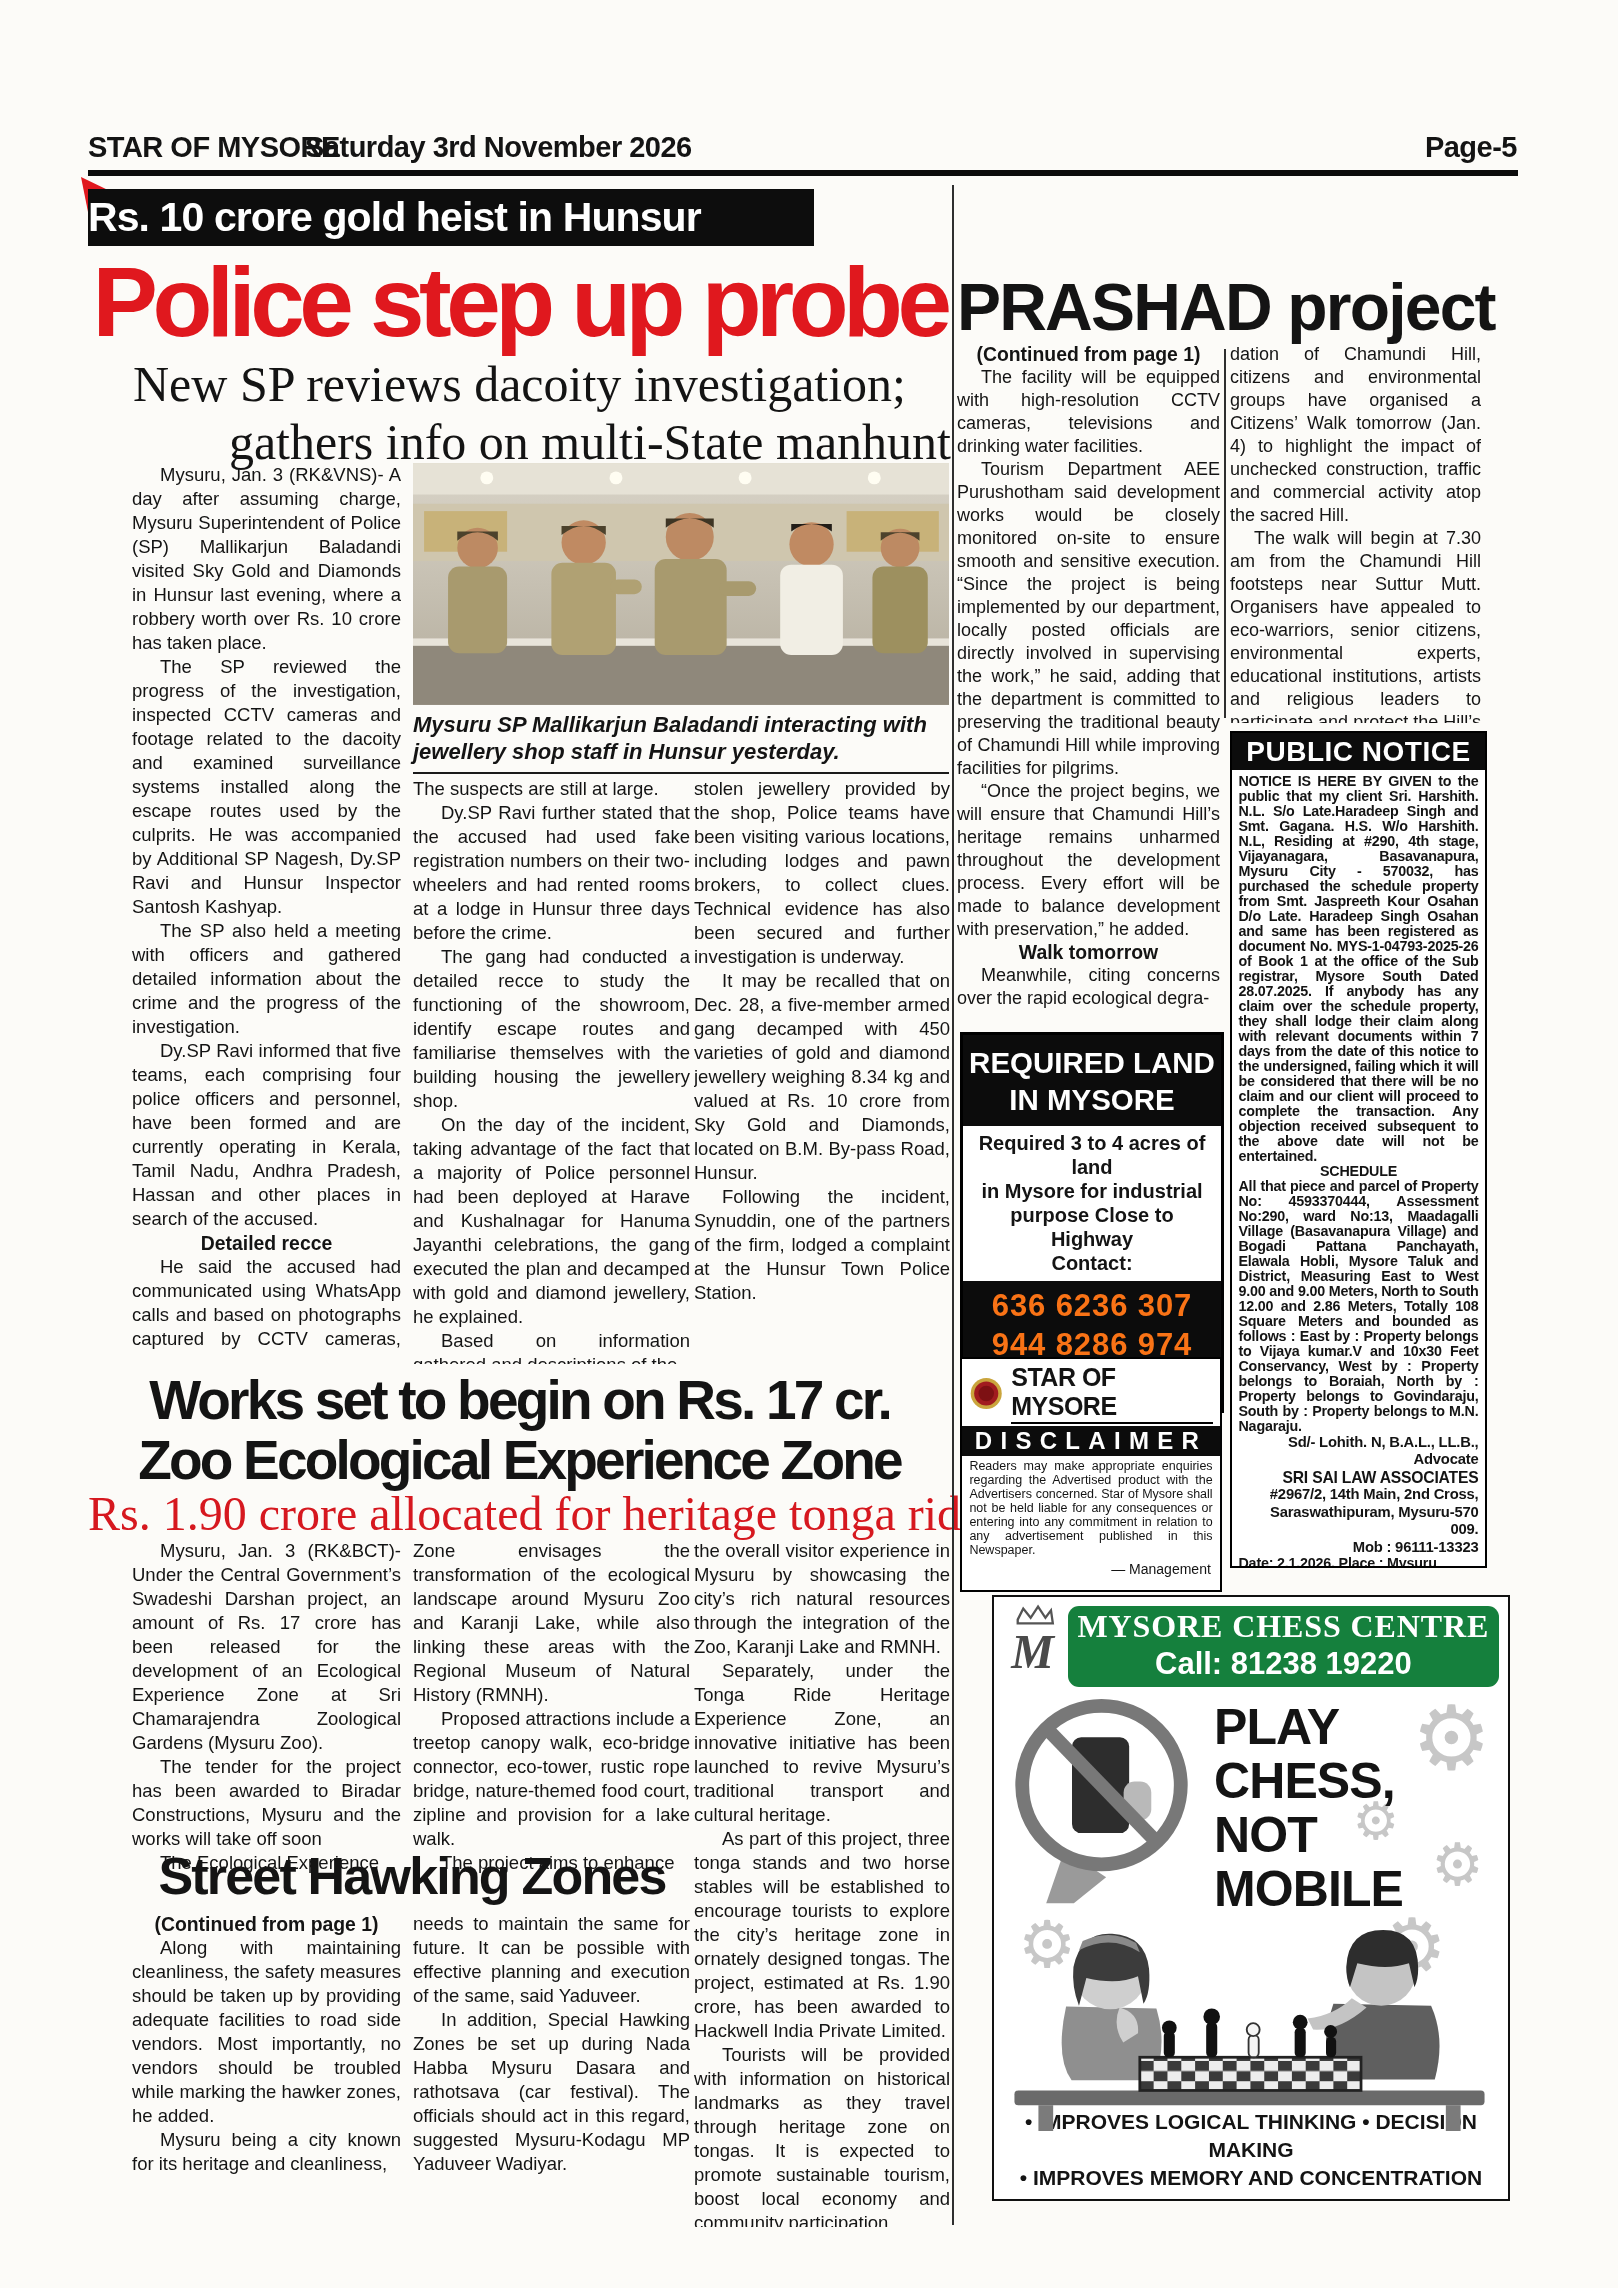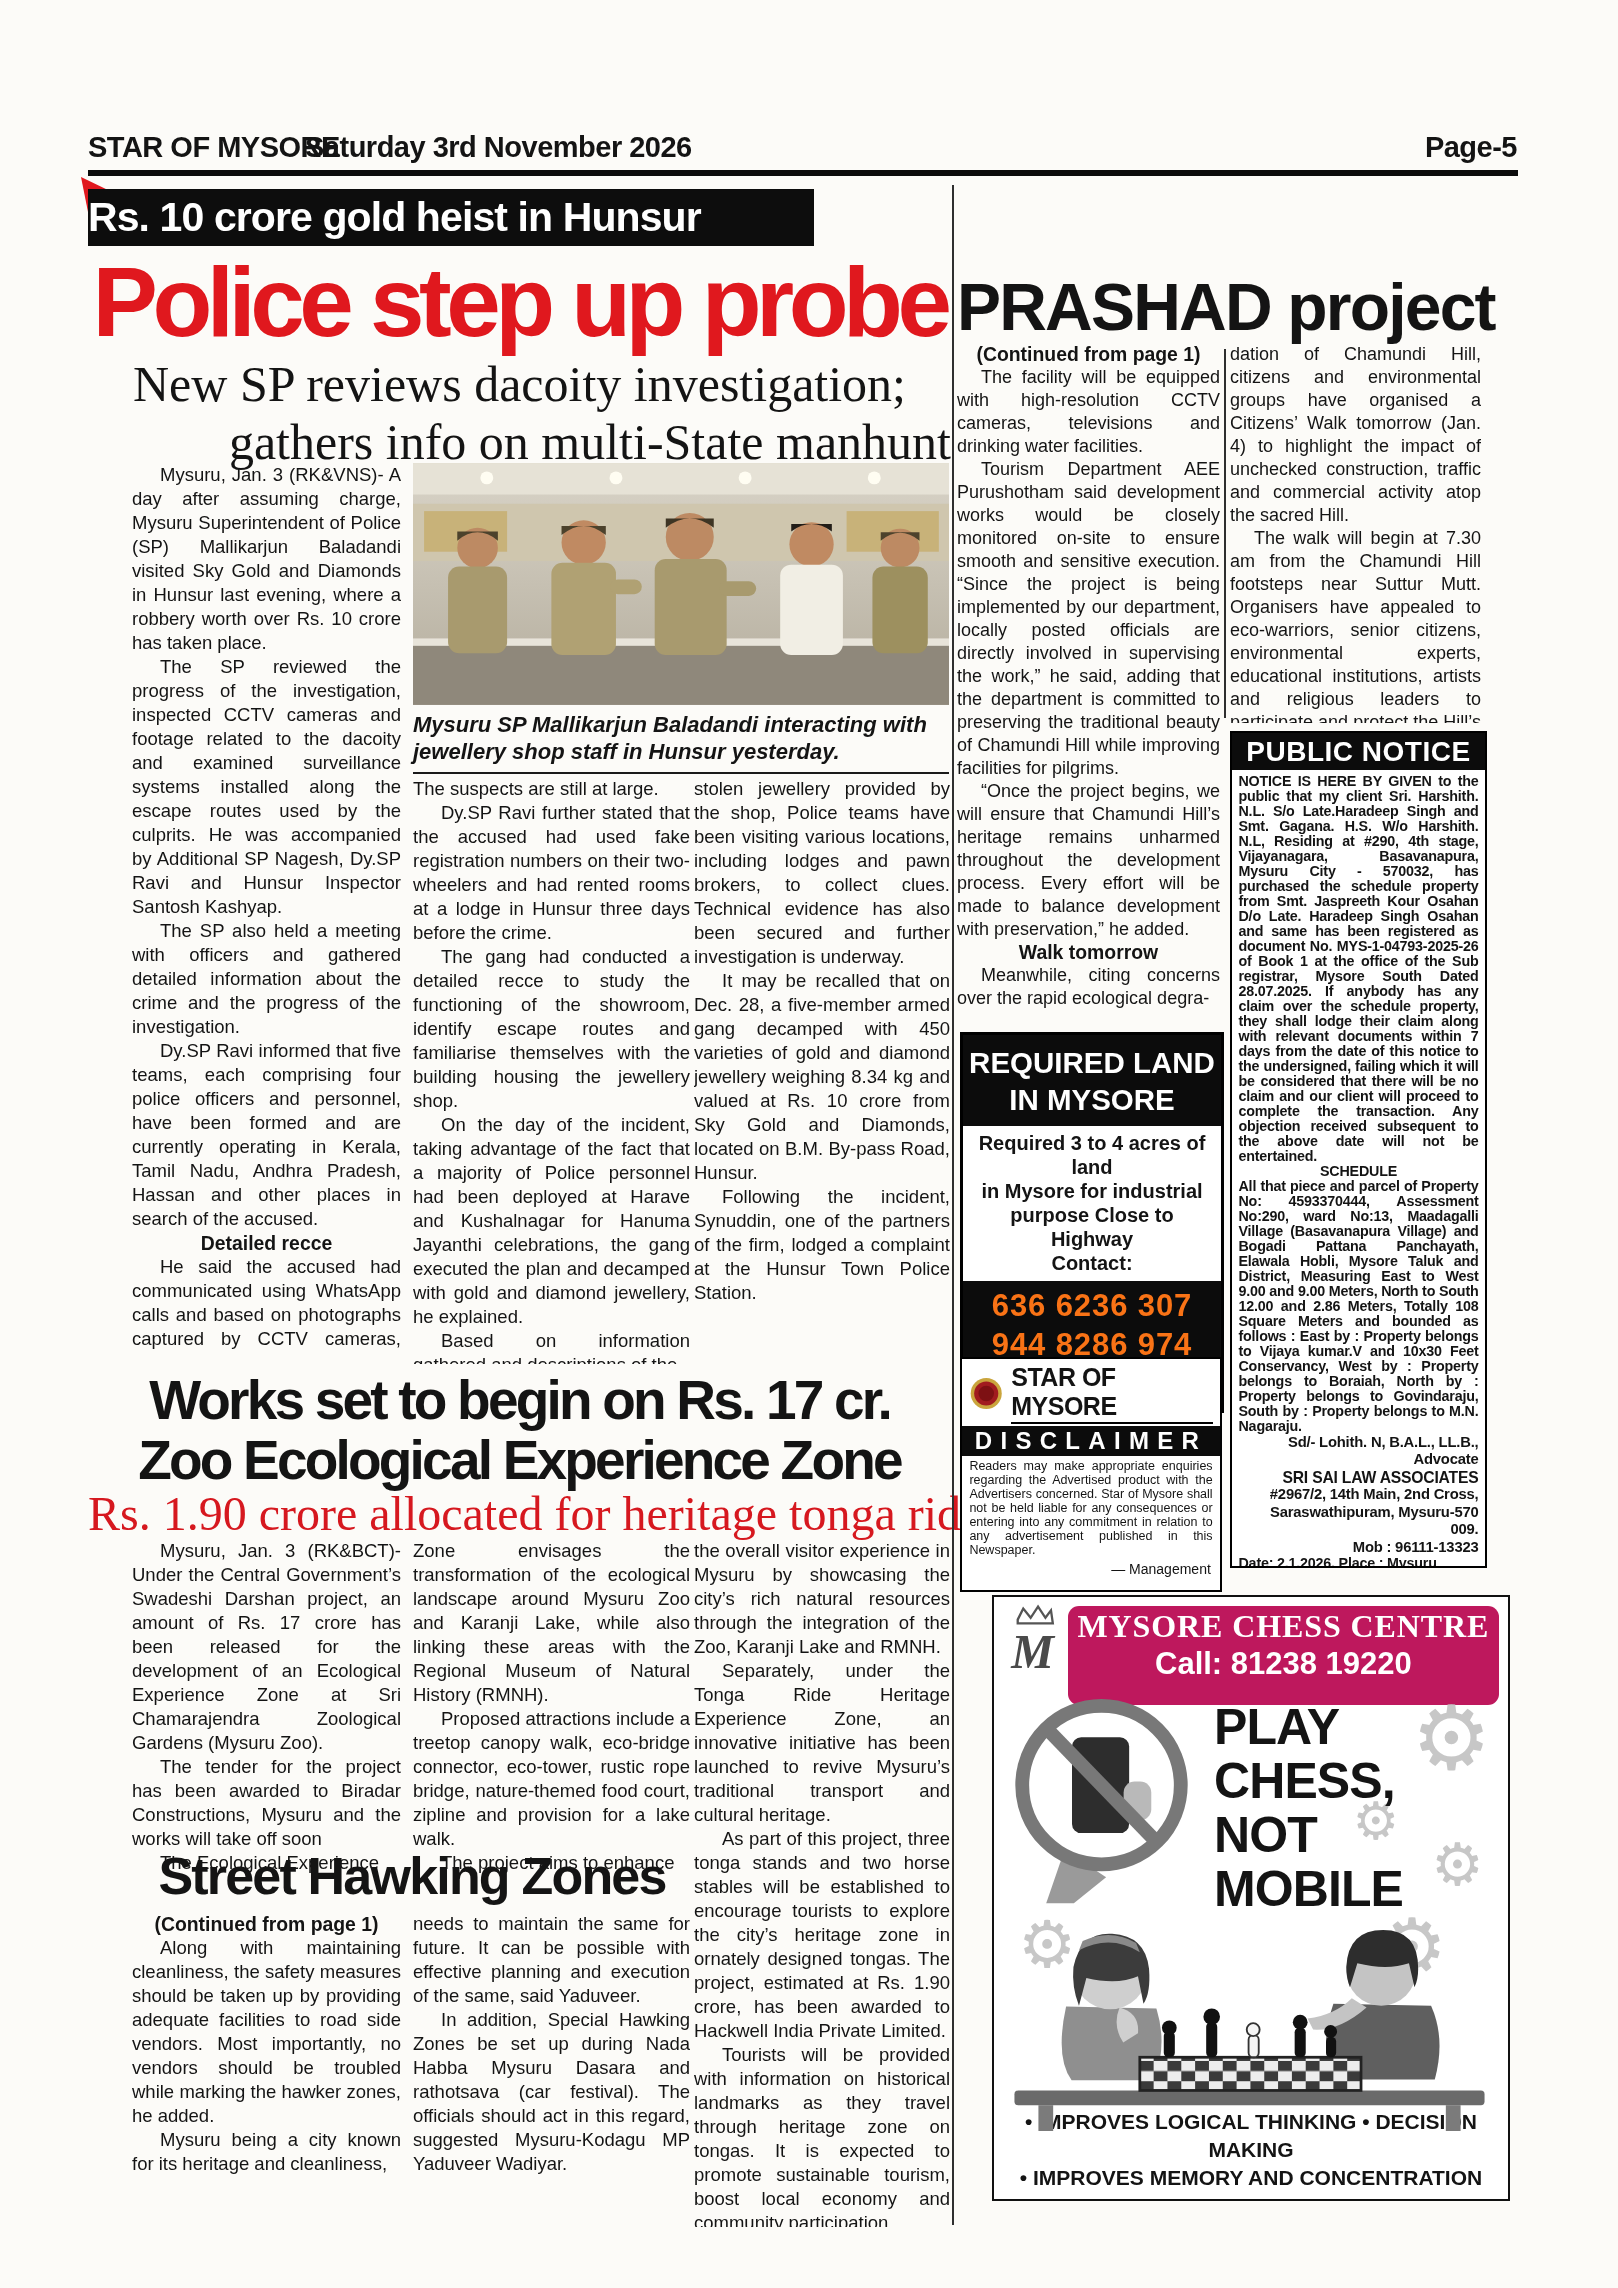--- a/index.html
+++ b/index.html
@@ -56,21 +56,21 @@
   .disc{border:2.8px solid #000;background:#fff;overflow:hidden;}
   .disc-brandrow{display:flex;align-items:center;gap:7.4px;padding:3.7px 7.4px 1.8px;}
   .disc-brand{font-weight:bold;font-size:25px;letter-spacing:-0.5px;border-bottom:2.8px solid #000;
               padding-bottom:1.8px;}
   .disc-bar{background:#0c0c0c;color:#fff;text-align:center;font-weight:bold;font-size:24px;
             line-height:29.5px;letter-spacing:8.3px;}
   .disc-body{padding:3.7px 7.4px;font-size:12.5px;line-height:14px;text-align:justify;}
   .disc-sign{text-align:right;font-size:14px;padding:0 9.2px 3.7px;}
   
   .chess{border:2.8px solid #111;background:#fff;overflow:hidden;}
-  .chess-banner{position:absolute;left:74px;top:9.2px;right:9.2px;height:99px;background:#be185d;
+  .chess-banner{position:absolute;left:74px;top:9.2px;right:9.2px;height:81px;background:#15803d;
                 border-radius:11px;text-align:center;color:#fff;}
   .chess-banner .l1{font-family:"Liberation Serif",serif;font-weight:bold;font-size:32px;
                     line-height:41px;letter-spacing:0.9px;}
   .chess-banner .l2{font-weight:bold;font-size:31px;line-height:33px;}
   .slogan{font-weight:bold;font-size:50px;line-height:54px;letter-spacing:-0.9px;}
   .gear{position:absolute;color:#c7c7c7;z-index:0;}
   .chess-bullets{position:absolute;left:5.5px;right:5.5px;bottom:7.4px;text-align:center;font-weight:bold;
                  font-size:21px;line-height:28px;}
 </style>
 </head>

